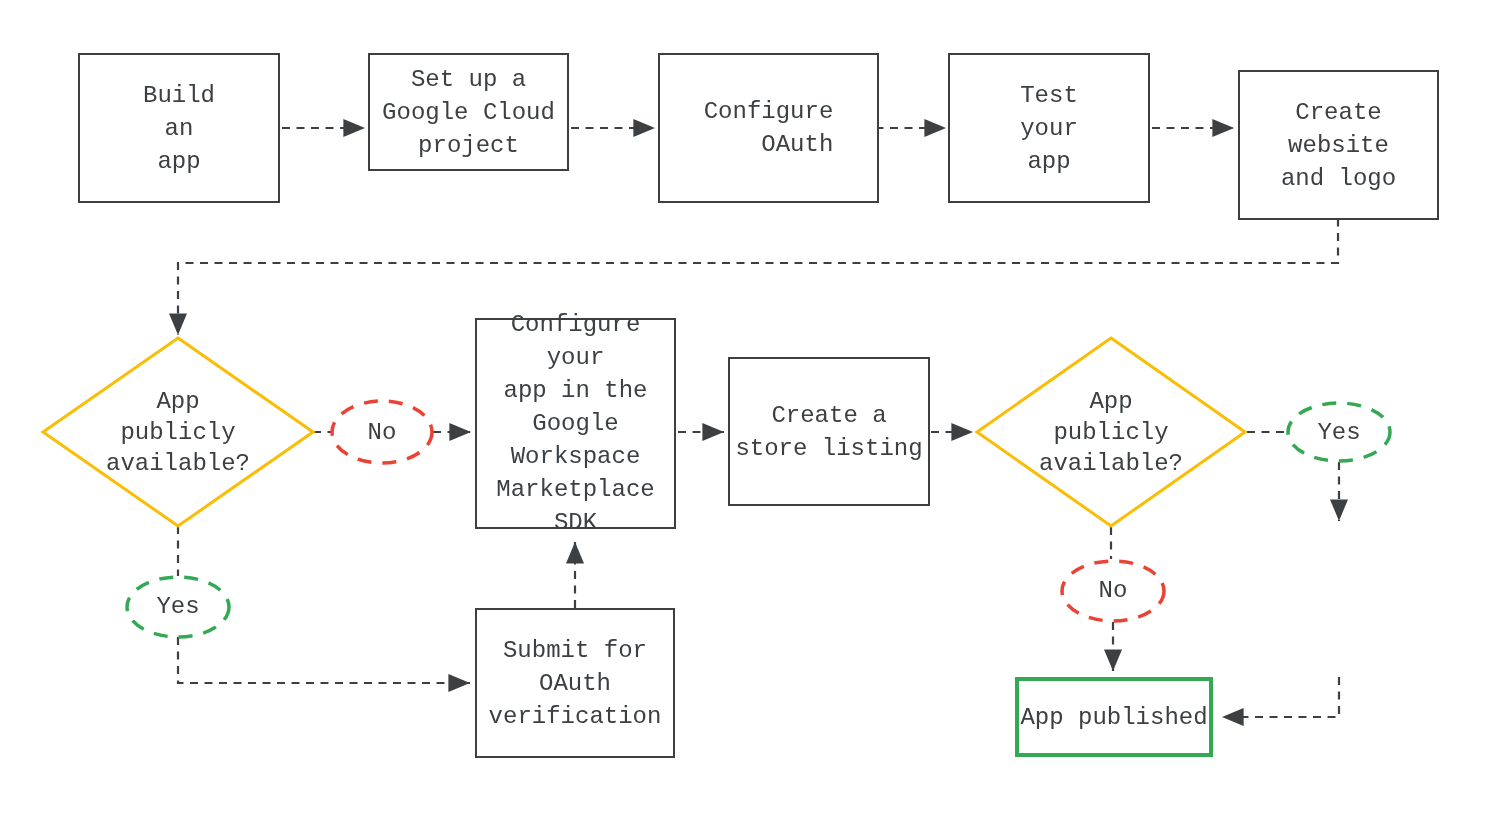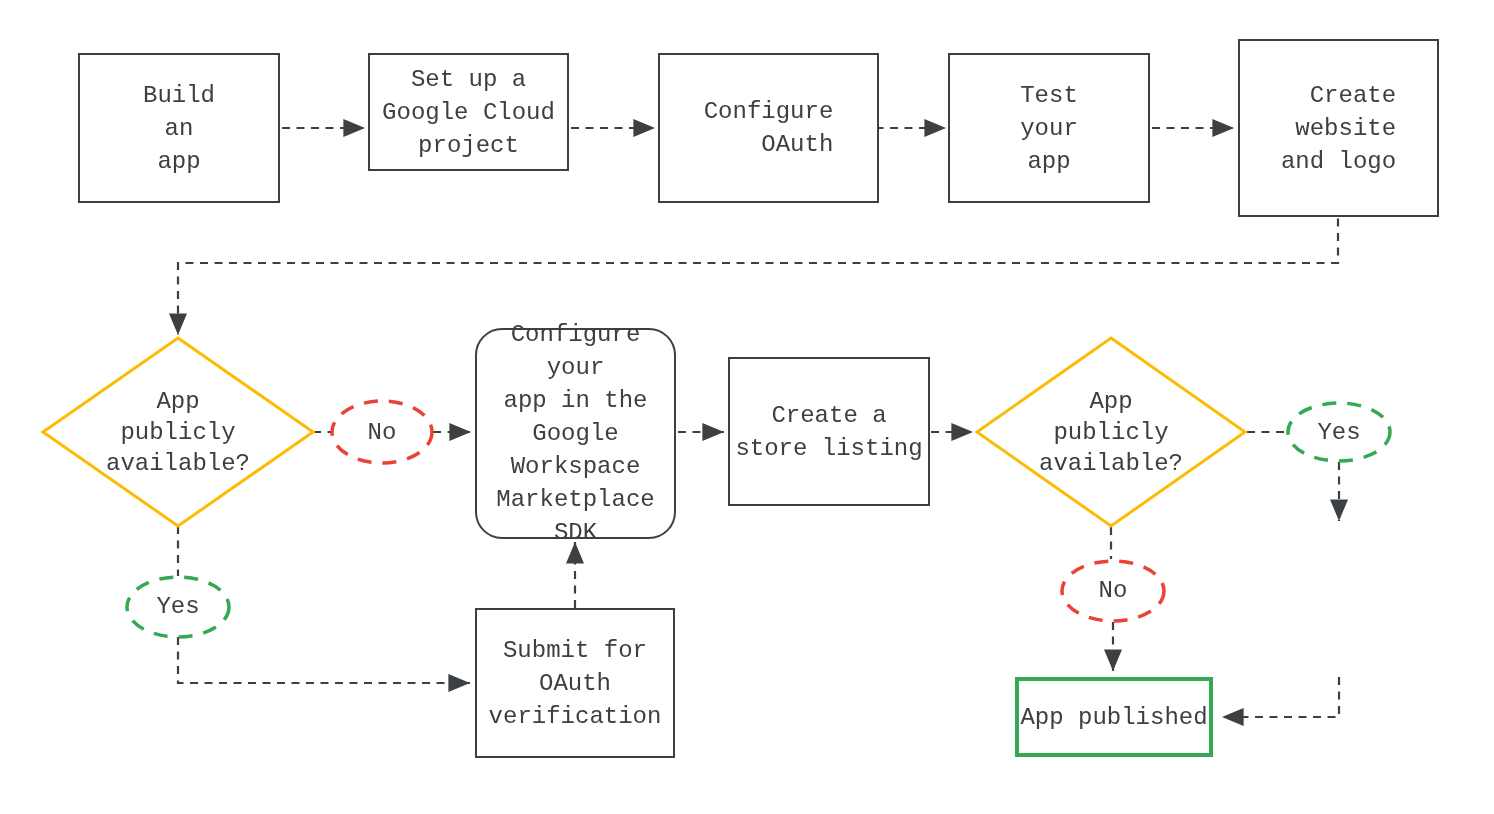--- a/index.html
+++ b/index.html
@@ -124,27 +124,27 @@
   </div>
   <div class="node box" style="left:658px;top:53px;width:221px;height:150px;text-align:right;">
     <span class="label">Configure
 OAuth</span>
   </div>
   <div class="node box" style="left:948px;top:53px;width:202px;height:150px;text-align:center;">
     <span class="label">Test
 your
 app</span>
   </div>
-  <div class="node box" style="left:1238px;top:39px;width:201px;height:178px;text-align:right;">
+  <div class="node box" style="left:1238px;top:70px;width:201px;height:150px;">
     <span class="label">Create
 website
 and logo</span>
   </div>
 
-  <div class="node box" style="left:475px;top:328px;width:201px;height:211px;border-radius:27px;">
+  <div class="node box" style="left:475px;top:318px;width:201px;height:211px;">
     <span class="label">Configure your
 app in the
 Google
 Workspace
 Marketplace
 SDK</span>
   </div>
   <div class="node box" style="left:728px;top:357px;width:202px;height:149px;">
     <span class="label">Create a
 store listing</span>

